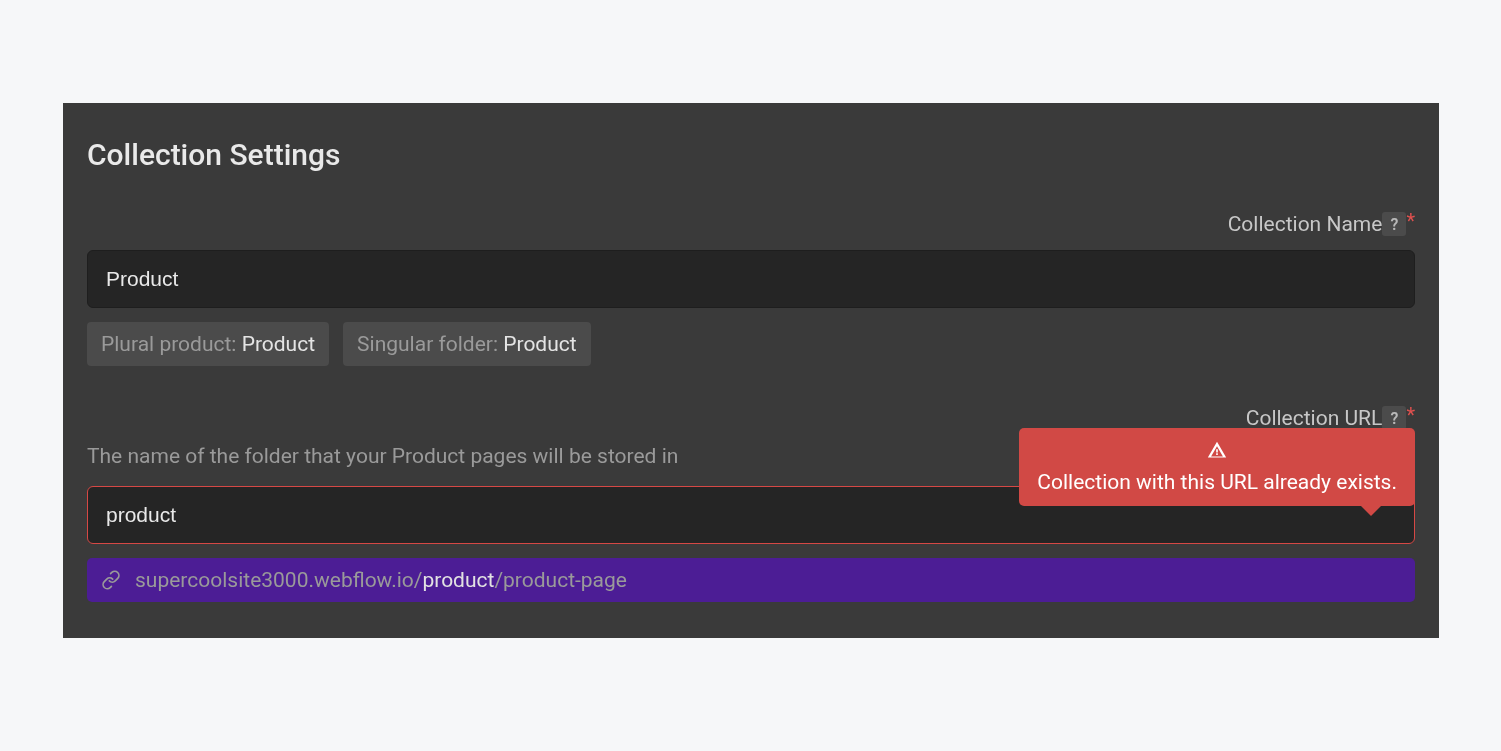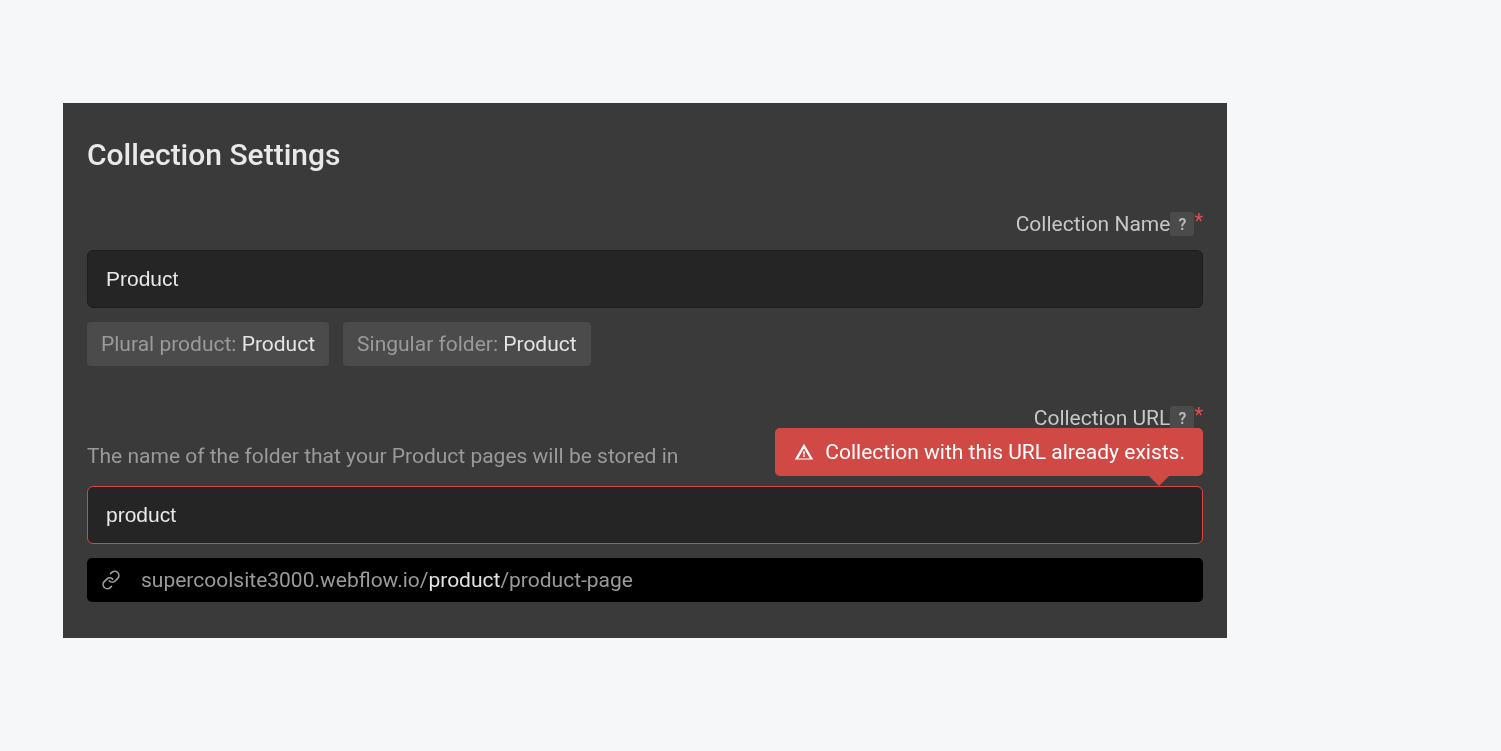--- a/index.html
+++ b/index.html
@@ -8,21 +8,21 @@
     width: 1501px;
     height: 751px;
     background: #f6f7f9;
     font-family: -apple-system, BlinkMacSystemFont, "Segoe UI", Roboto, "Helvetica Neue", Arial, sans-serif;
     overflow: hidden;
   }
   .panel {
     position: absolute;
     left: 63px;
     top: 103px;
-    width: 1164px;
+    width: 1376px;
     height: 535px;
     background: #3a3a3a;
     box-sizing: border-box;
     padding: 34px 24px 0 24px;
   }
   .panel-title {
     color: #e9e9e9;
     font-size: 30px;
     font-weight: 500;
     margin: 0 0 40px 0;
@@ -104,43 +104,44 @@
     top: -58px;
     background: #d14945;
     color: #ffffff;
     font-size: 21px;
     padding: 12px 18px;
     border-radius: 5px;
     display: flex;
     align-items: center;
     gap: 10px;
     white-space: nowrap;
+    flex-direction: column;
   }
   .error-tooltip::after {
     content: "";
     position: absolute;
     bottom: -10px;
     right: 34px;
     border-left: 10px solid transparent;
     border-right: 10px solid transparent;
     border-top: 10px solid #d14945;
   }
   .warn-icon {
     display: inline-block;
     width: 22px;
     height: 20px;
   }
   .url-preview {
     margin-top: 14px;
-    background: #000000;
+    background: #4c1d95;
     border-radius: 5px;
     padding: 10px 14px;
     display: flex;
     align-items: center;
-    gap: 20px;
+    gap: 14px;
     font-size: 21px;
     color: #9a9a9a;
   }
   .url-preview .slug {
     color: #e2e2e2;
   }
   .link-icon {
     width: 20px;
     height: 20px;
     flex-shrink: 0;

